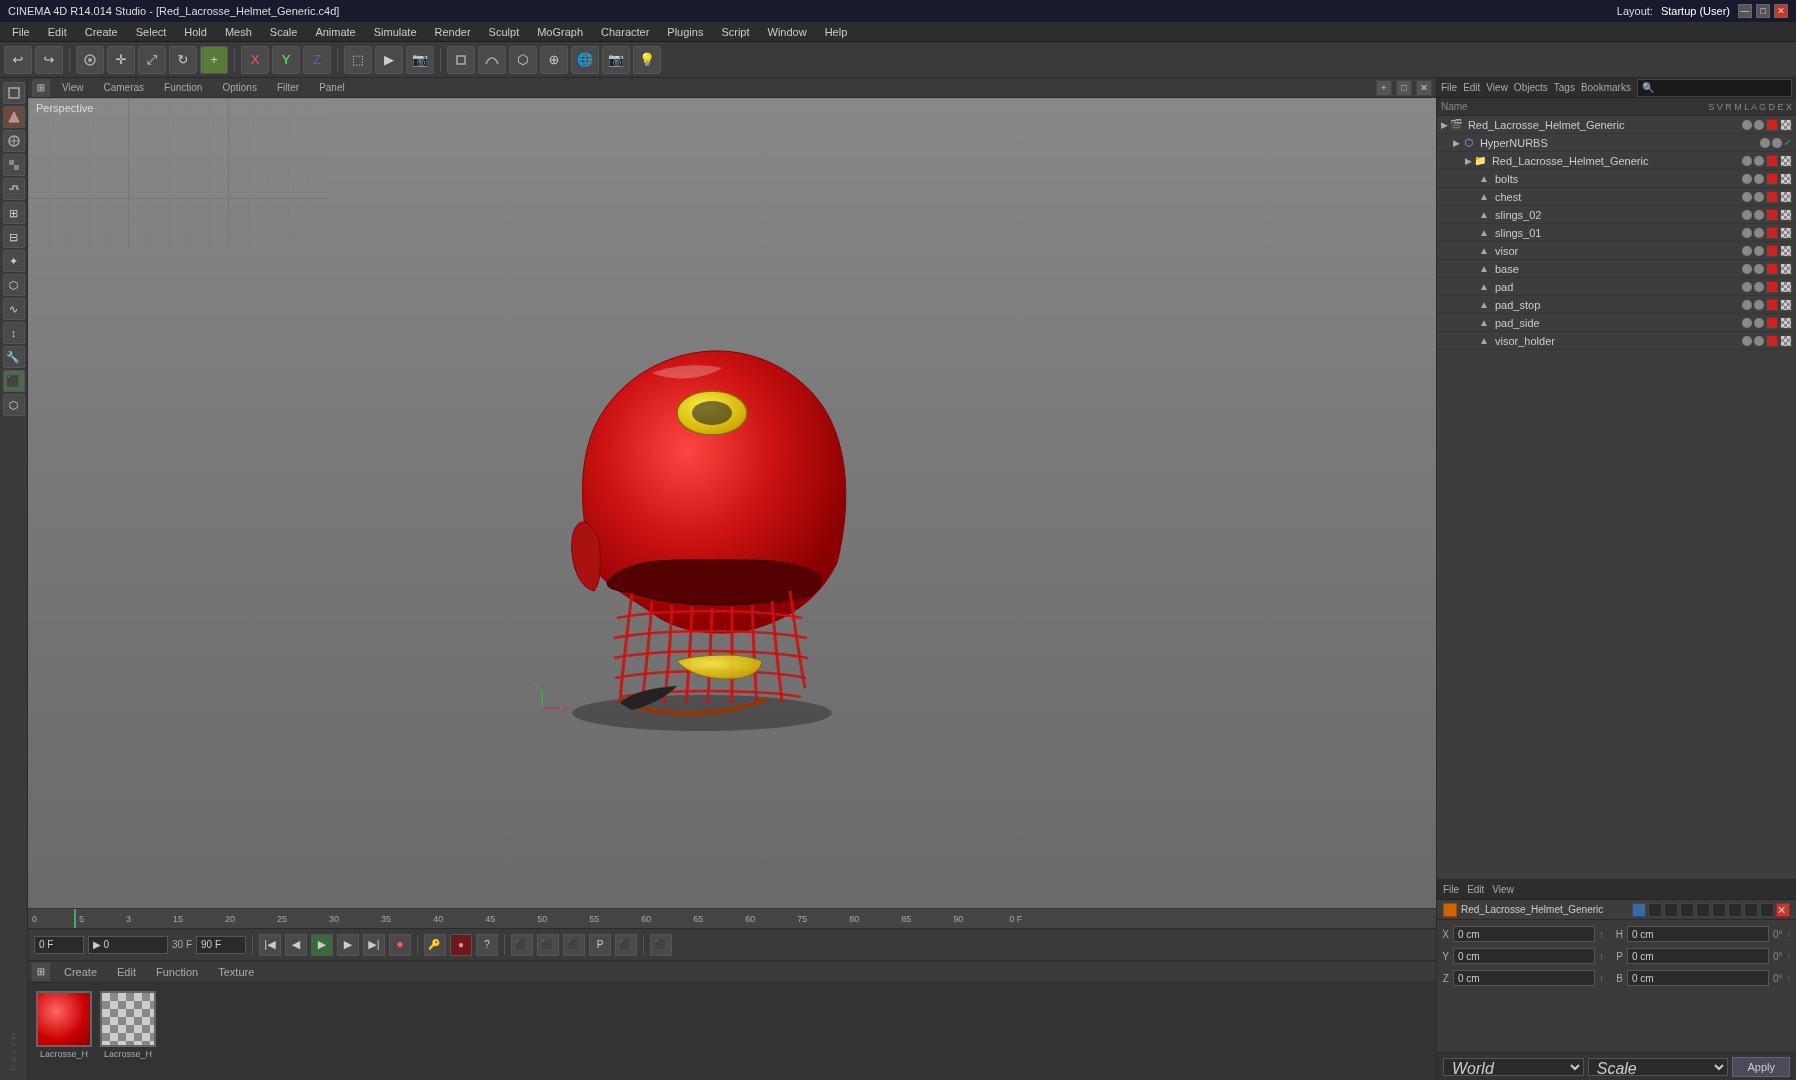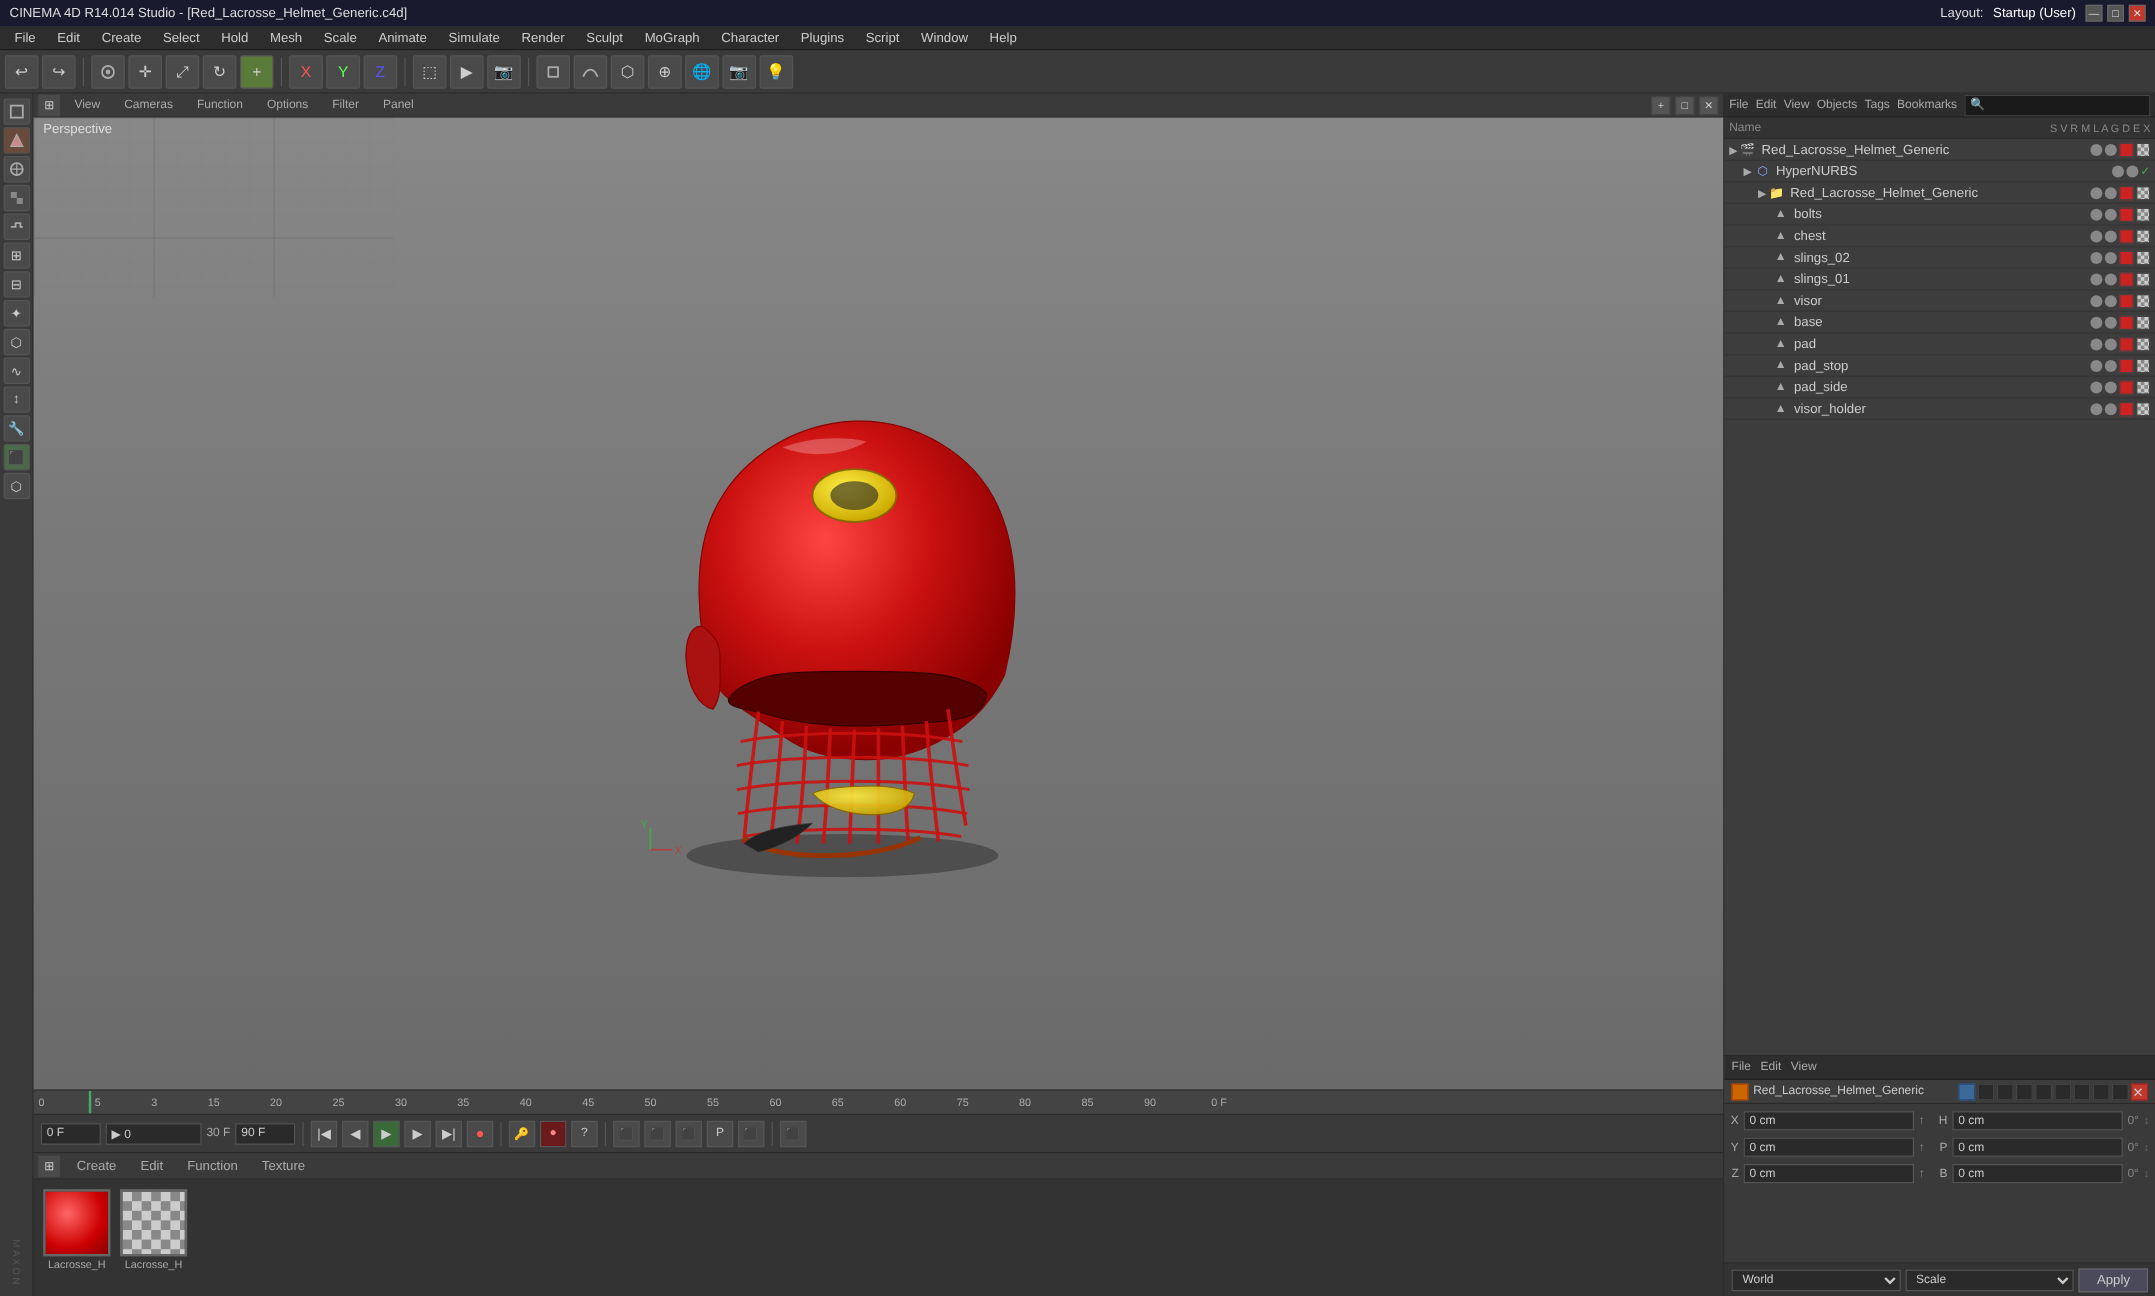--- a/index.html
+++ b/index.html
@@ -443,23 +443,24 @@
       justify-content: space-between;
       padding: 0 6px;
       border-top: 1px solid #2a2a2a;
       gap: 4px;
     }
     .attr-select {
       height: 18px;
       background: #2a2a2a;
       border: 1px solid #555;
       color: #ccc;
-      font-size: 10px;
+      font-size: 16px;
       padding: 0 4px;
       flex: 1;
+      font-style: italic;
     }
     #apply-btn {
       height: 20px;
       background: #4a4a5a;
       border: 1px solid #666;
       color: #ccc;
       font-size: 11px;
       cursor: pointer;
       padding: 0 14px;
     }

